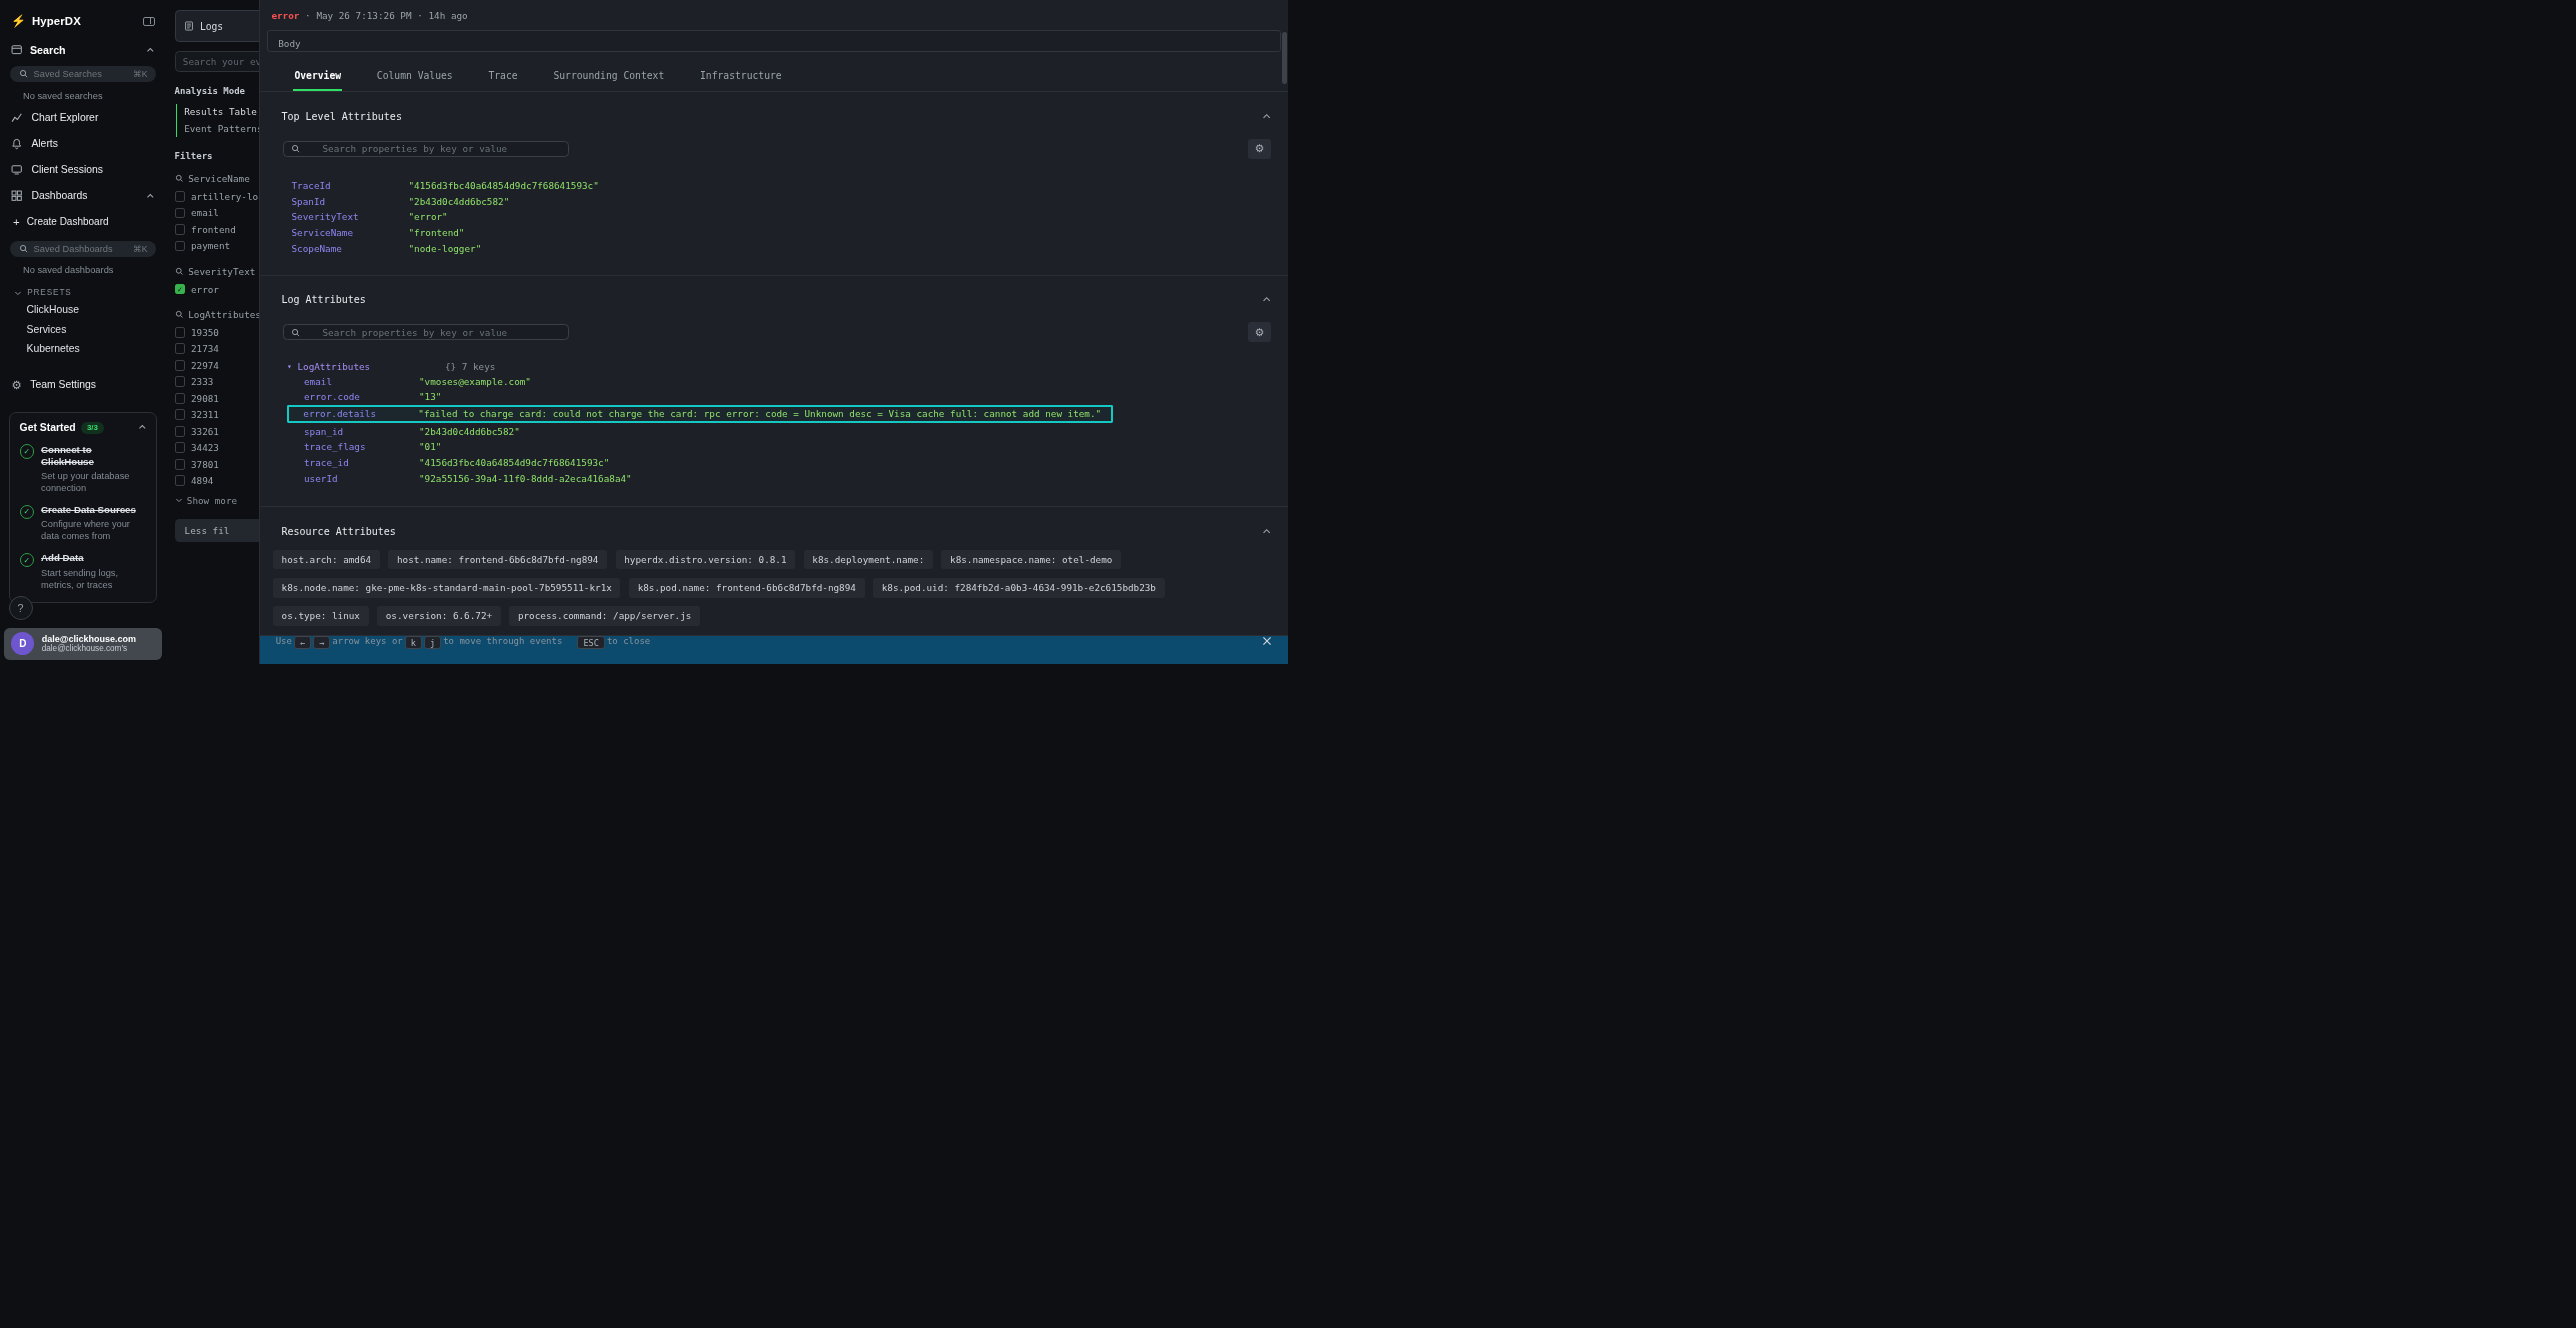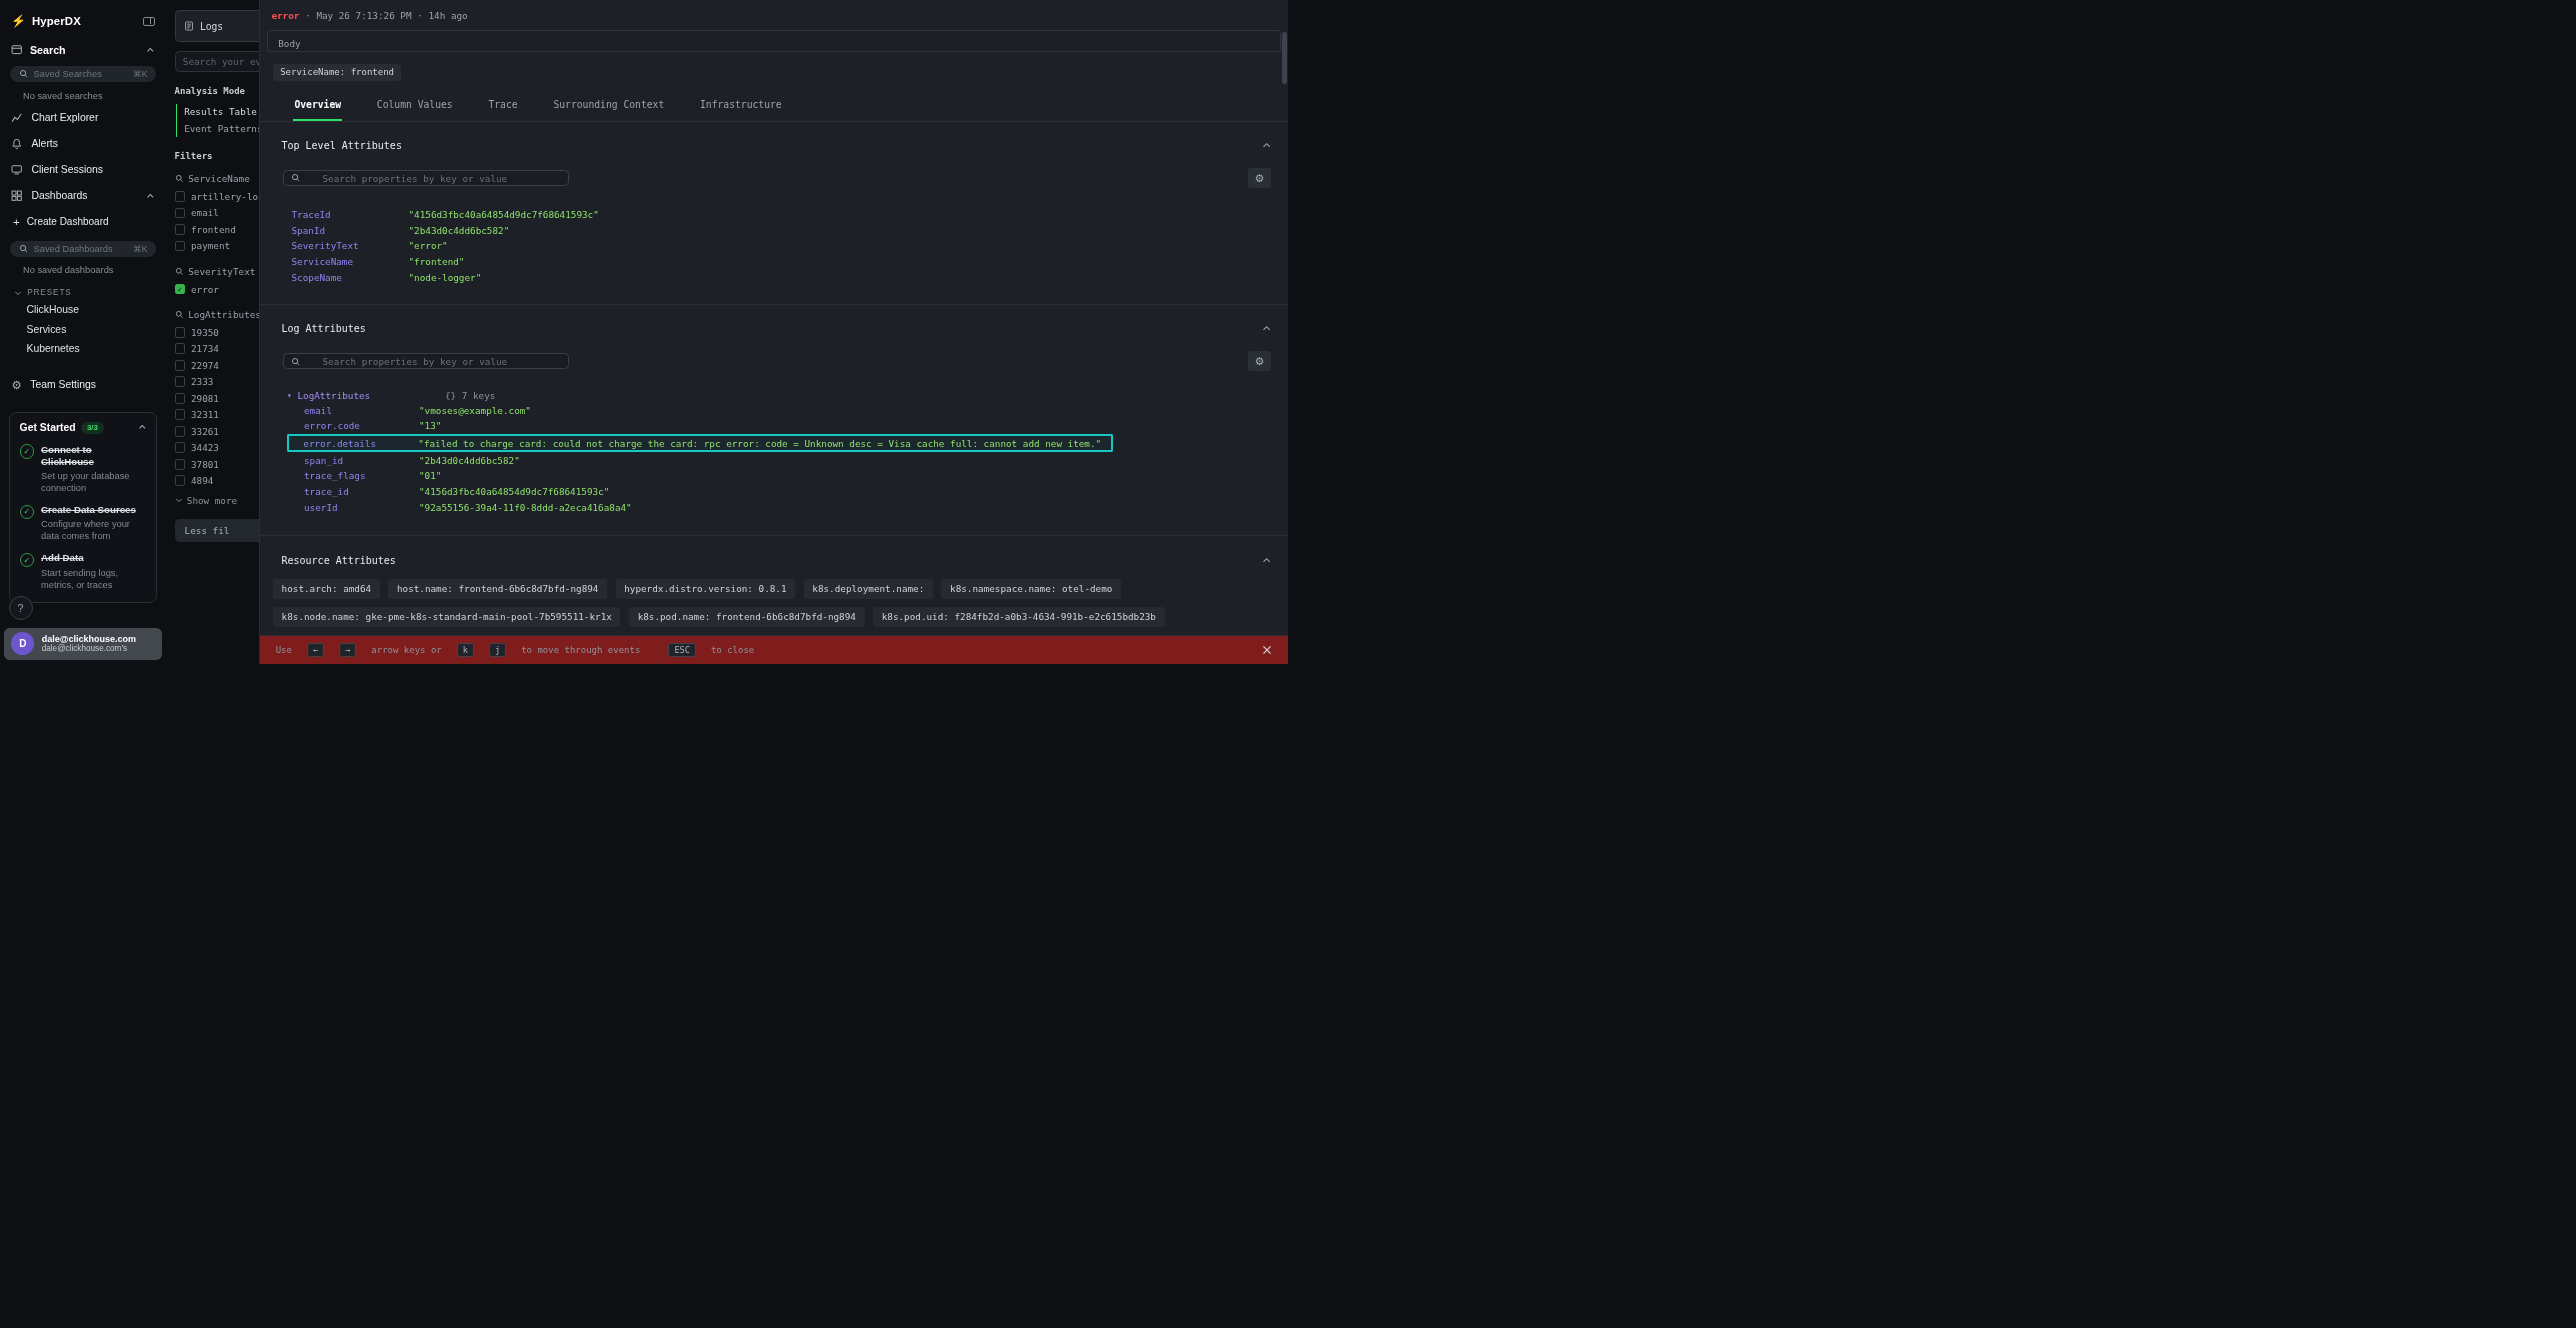--- a/index.html
+++ b/index.html
@@ -125,21 +125,21 @@
   .la-meta { color:#8a9299; }
 
   .la-rows { margin-top:1.4px; padding-bottom:7.2px; }
   .la-row { display:flex; align-items:center; min-height:15.7px; padding-left:44px; font-size:9.3px; cursor:pointer; }
   .la-row .kv-key { width:115px; flex:0 0 115px; }
   .la-row.hl { border:2.1px solid #14c8c4; border-radius:1.4px; margin-left:27px; padding-left:14.3px; padding-right:10px; width:-moz-fit-content; width:fit-content; background:rgba(20,200,196,0.04); min-height:18.6px; }
 
   .chips-wrap { display:flex; flex-wrap:wrap; gap:8.6px; padding:13px 21.5px 50px 13px; }
   .res-chip { background:#272b31; border-radius:2.9px; padding:4.3px 8.6px; color:#ced3d8; font-size:9.3px; white-space:nowrap; cursor:pointer; }
 
-  .foot { position:absolute; left:0; right:0; bottom:0; height:29px; background:#7f1d1d; border-top:0.7px solid #2a2e34; display:flex; align-items:center; gap:15px; padding:0 15.7px; color:#8b939b; font-size:9px; z-index:5; }
+  .foot { position:absolute; left:0; right:0; bottom:0; height:29px; background:#0c4a6e; border-top:0.7px solid #2a2e34; display:flex; align-items:flex-start; gap:2px; padding:0 15.7px; color:#8b939b; font-size:9px; z-index:5; }
   kbd { border:0.7px solid #40454c; background:#20242a; border-radius:2.9px; padding:0.7px 5px; font-family:"DejaVu Sans Mono", monospace; font-size:8.6px; color:#aab1b8; }
   kbd.esc { margin-left:13px; }
   .foot-close { margin-left:auto; color:#d3d7db; display:flex; cursor:pointer; }
 
   svg.ic { display:block; }
 </style>
 </head>
 <body>
 
 <div class="app">
@@ -443,23 +443,20 @@
       <span class="dim">·</span>
       <span class="dim">May 26 7:13:26 PM</span>
       <span class="dim">·</span>
       <span class="dim">14h ago</span>
     </div>
 
     <div class="body-box">
       <div class="body-label">Body</div>
     </div>
 
-    <div>
-      <span class="svc-chip">ServiceName: frontend</span>
-    </div>
 
     <div class="tabs">
       <span class="tab active">Overview</span>
       <span class="tab">Column Values</span>
       <span class="tab">Trace</span>
       <span class="tab">Surrounding Context</span>
       <span class="tab">Infrastructure</span>
     </div>
 
     <section class="attr-sec">

